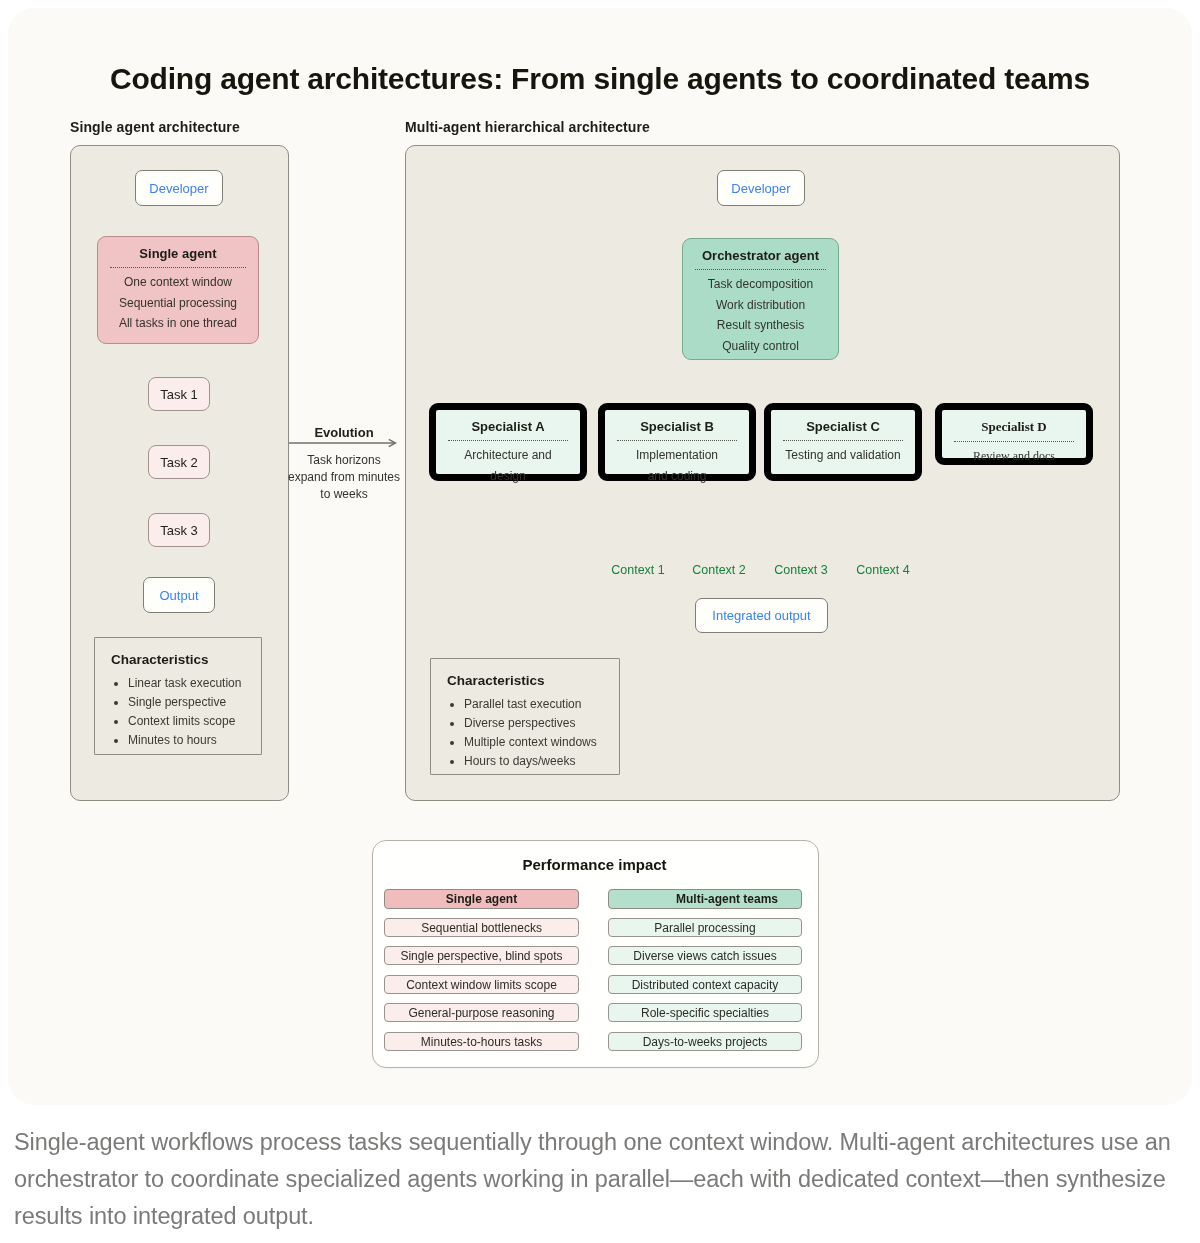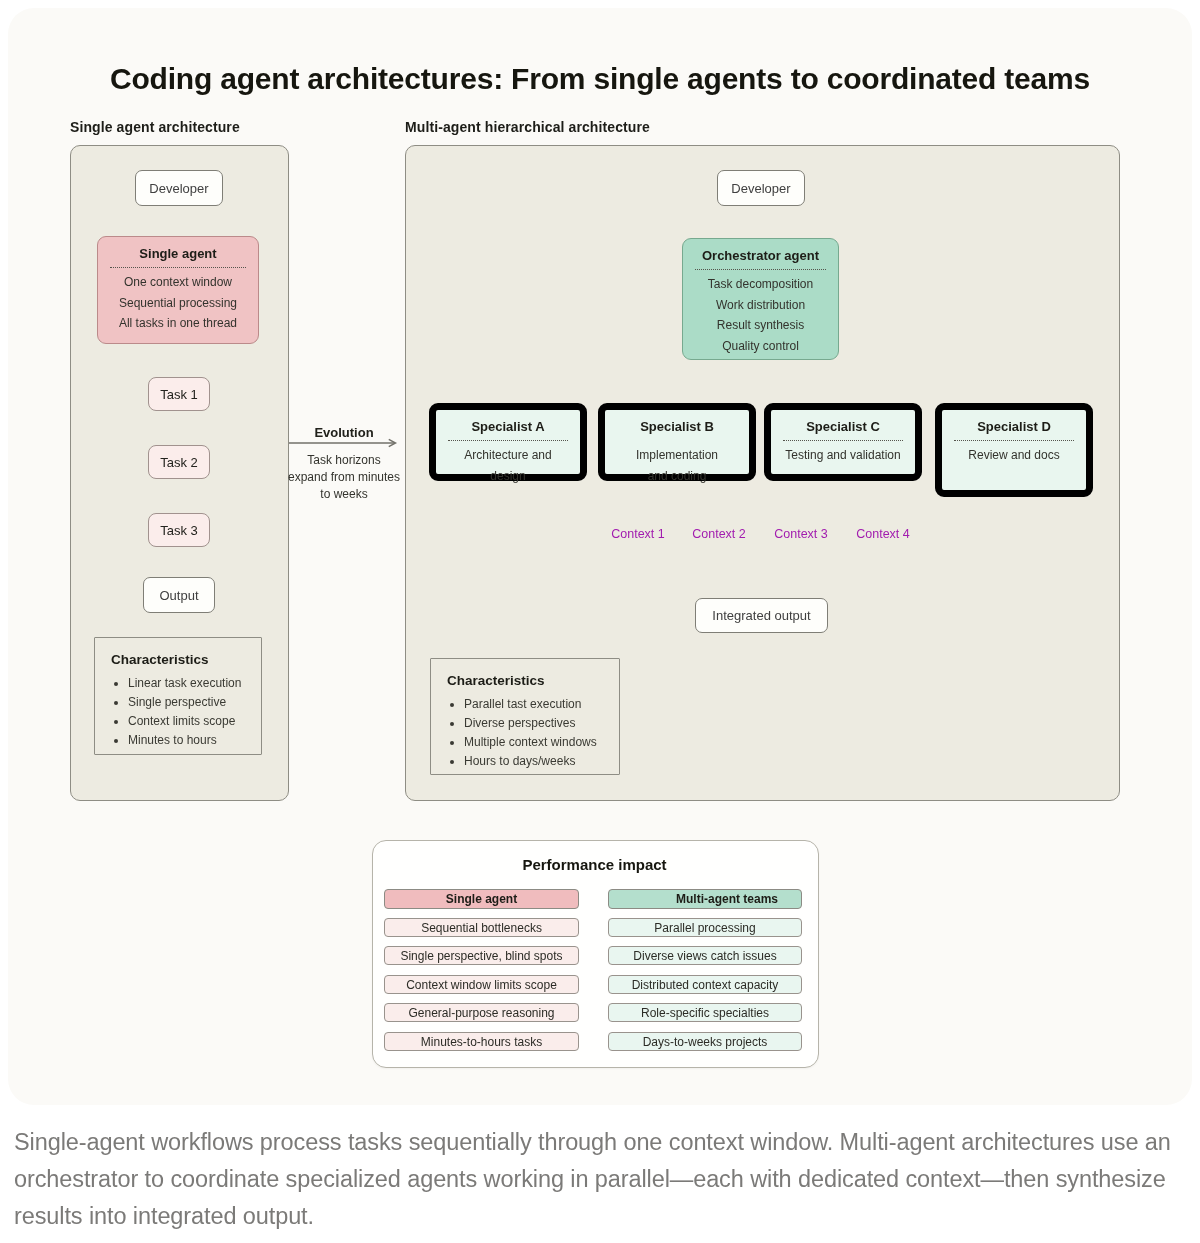--- a/index.html
+++ b/index.html
@@ -20,21 +20,21 @@
   }
   .section-label{
     font-size:14px;font-weight:bold;color:#1d1d18;letter-spacing:0.1px;
   }
   .panel{
     background:#edebe1;border:1px solid #8e8d84;border-radius:10px;
   }
   .node{
     border:1px solid #7f7e76;border-radius:7px;background:#fefefb;
     display:flex;align-items:center;justify-content:center;
-    font-size:13px;color:#404040;
+    font-size:13px;color:#3b82f6;
   }
   .tasknode{
     background:#fbedeb;border:1px solid #a1928e;border-radius:8px;
     display:flex;align-items:center;justify-content:center;
     font-size:13px;color:#23231e;
   }
   .bigbox{
     border-radius:9px;padding:9px 8px 8px 8px;box-sizing:border-box;
     display:flex;flex-direction:column;align-items:stretch;
   }
@@ -47,22 +47,22 @@
   .chars{
     background:transparent;border:1px solid #8e8d84;border-radius:1px;
     padding:14px 12px 10px 16px;box-sizing:border-box;
   }
   .chars .ch-title{font-size:13.5px;font-weight:bold;color:#1d1d17;}
   .chars ul{margin:7px 0 0 17px;padding:0;}
   .chars li{font-size:12px;color:#3a3a33;line-height:19px;}
   .evo-label{font-size:13px;font-weight:bold;color:#21211b;text-align:center;}
   .evo-text{font-size:12px;color:#33332d;text-align:center;line-height:17px;}
   .cyl-label{
-    font-size:12.5px;color:#a21caf;text-align:center;
-    display:flex;align-items:center;justify-content:center;
+    font-size:12.5px;color:#15803d;text-align:center;
+    display:flex;align-items:center;justify-content:center;margin-top:36px;
   }
   .perf-card{
     background:#fffffe;border:1px solid #b6b4aa;border-radius:14px;
     box-shadow:0 1px 2px rgba(0,0,0,0.04);
   }
   .perf-title{font-size:15px;font-weight:bold;text-align:center;color:#16160f;}
   .perf-box{
     border-radius:4px;display:flex;align-items:center;justify-content:center;
     font-size:12px;color:#2c2c26;box-sizing:border-box;
   }
@@ -187,31 +187,31 @@
     <div class="bb-line">Work distribution</div>
     <div class="bb-line">Result synthesis</div>
     <div class="bb-line">Quality control</div>
   </div>
 
   <div class="abs bigbox mint" style="left:429px;top:403px;width:158px;height:78px;">
     <div class="bb-title">Specialist A</div>
     <div class="bb-sep"></div>
     <div class="bb-line" style="padding:0 16px;">Architecture and design</div>
   </div>
-  <div class="abs bigbox mint" style="left:598px;top:403px;width:158px;height:78px;align-items:center;">
+  <div class="abs bigbox mint" style="left:598px;top:403px;width:158px;height:78px;">
     <div class="bb-title">Specialist B</div>
     <div class="bb-sep"></div>
     <div class="bb-line" style="padding:0 14px;">Implementation and coding</div>
   </div>
   <div class="abs bigbox mint" style="left:764px;top:403px;width:158px;height:78px;">
     <div class="bb-title">Specialist C</div>
     <div class="bb-sep"></div>
     <div class="bb-line">Testing and validation</div>
   </div>
-  <div class="abs bigbox mint" style="left:935px;top:403px;width:158px;height:94px;">
+  <div class="abs bigbox mint" style="left:935px;top:403px;width:158px;height:62px;font-family:Liberation Serif, serif;">
     <div class="bb-title">Specialist D</div>
     <div class="bb-sep"></div>
     <div class="bb-line">Review and docs</div>
   </div>
 
   <div class="abs cyl-label" style="left:601px;top:522px;width:74px;height:24px;">Context 1</div>
   <div class="abs cyl-label" style="left:682px;top:522px;width:74px;height:24px;">Context 2</div>
   <div class="abs cyl-label" style="left:764px;top:522px;width:74px;height:24px;">Context 3</div>
   <div class="abs cyl-label" style="left:846px;top:522px;width:74px;height:24px;">Context 4</div>
 

